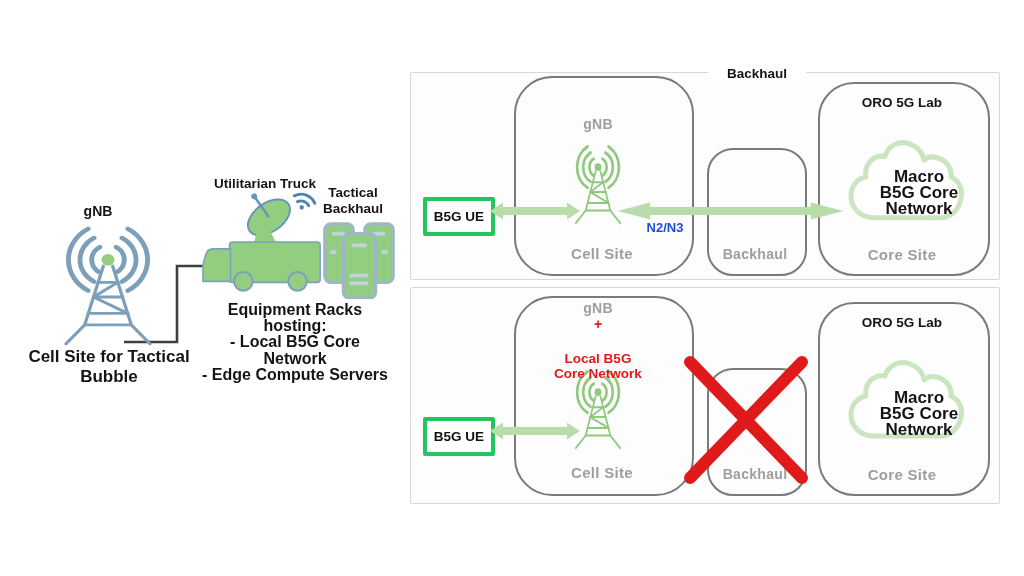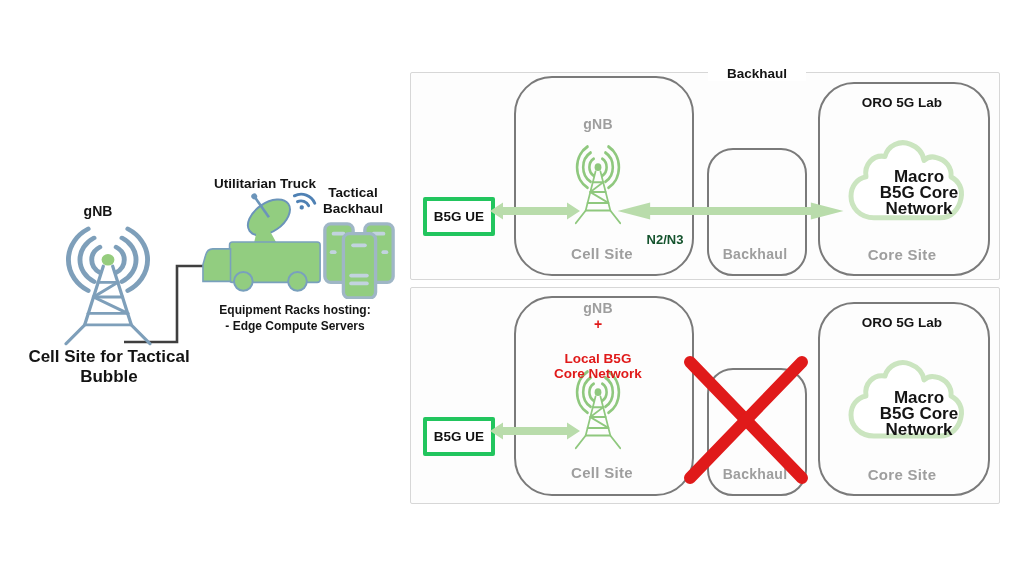--- a/index.html
+++ b/index.html
@@ -117,22 +117,23 @@
       <rect x="61" y="32" width="7" height="4" rx="2"></rect>
     </g>
     <rect x="22" y="15" width="33" height="66" rx="6" fill="#92cd80" stroke="#9fb6c6" stroke-width="3.4"></rect>
     <g fill="#c2d3df">
       <rect x="30" y="25" width="16" height="4" rx="2"></rect>
       <rect x="28" y="56" width="20" height="4" rx="2"></rect>
       <rect x="28" y="64" width="20" height="4" rx="2"></rect>
     </g>
   </svg>
 
-  <div class="abs ctr blk" style="left:198px;top:302px;width:194px;font-size:12px;line-height:16.2px;">
+  <div class="abs ctr blk" style="left:198px;top:302px;width:194px;font-size:16px;line-height:16.2px;">
     <div>Equipment Racks hosting:</div>
+    <div>- Local B5G Core Network</div>
     <div>- Edge Compute Servers</div>
   </div>
 
   <div class="abs ctr blk" style="left:15px;top:347px;width:188px;font-size:17px;">Cell Site for Tactical Bubble</div>
 
   <div class="abs panel" style="left:410px;top:72px;width:588px;height:206px;"></div>
   <div class="abs panel" style="left:410px;top:287px;width:588px;height:215px;"></div>
 
   <div class="abs ctr blk scen-title" style="left:708px;top:66px;width:92px;">Backhaul</div>
 
@@ -145,21 +146,21 @@
 
   <div class="abs ue-box" style="left:423px;top:197px;width:64px;height:31px;">B5G UE</div>
 
   <svg class="abs z2" style="left:489px;top:200px;" width="92" height="22" viewBox="0 0 92 22">
       <use href="#sym-arrow"></use>
     </svg>
   <svg class="abs z2" style="left:615px;top:200px;" width="231" height="22" viewBox="0 0 92 22" preserveAspectRatio="none">
       <use href="#sym-arrow"></use>
     </svg>
 
-  <div class="abs ctr" style="left:638px;top:232px;width:54px;font-size:13px;font-weight:bold;color:#14532d;z-index:3;">N2/N3</div>
+  <div class="abs ctr" style="left:638px;top:220px;width:54px;font-size:13px;font-weight:bold;color:#1d4ed8;z-index:3;">N2/N3</div>
 
   <div class="abs rbox rbox-sm" style="left:707px;top:148px;width:96px;height:124px;"></div>
   <div class="abs ctr gray" style="left:707px;top:246px;width:96px;font-size:14px;z-index:3;">Backhaul</div>
 
   <div class="abs rbox rbox-core" style="left:818px;top:82px;width:168px;height:190px;"></div>
   <div class="abs ctr blk" style="left:837px;top:95px;width:130px;font-size:13.5px;z-index:3;">ORO 5G Lab</div>
   <svg class="abs z2" style="left:846px;top:138px;" width="122" height="90" viewBox="0 0 122 88" preserveAspectRatio="none">
       <use href="#sym-cloud"></use>
     </svg>
   <div class="abs ctr blk lbl-sm" style="left:860px;top:169px;width:118px;z-index:3;">

